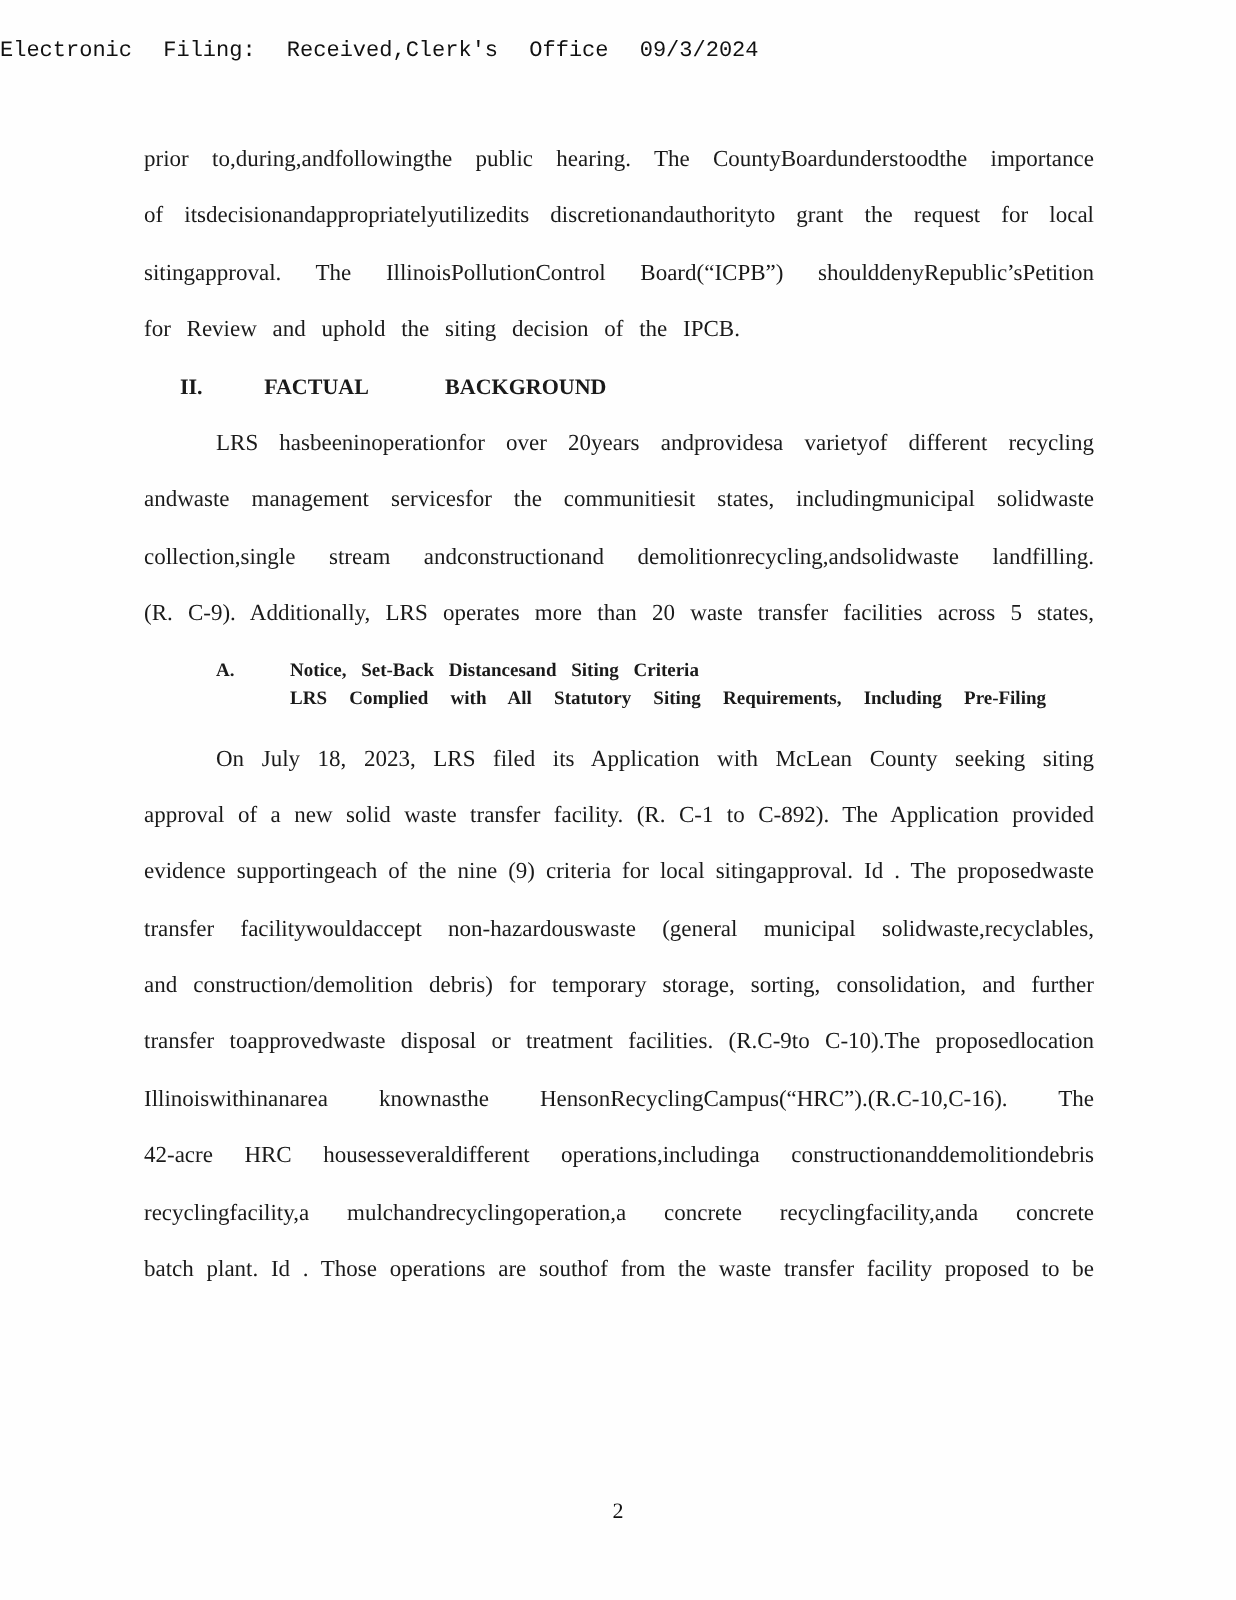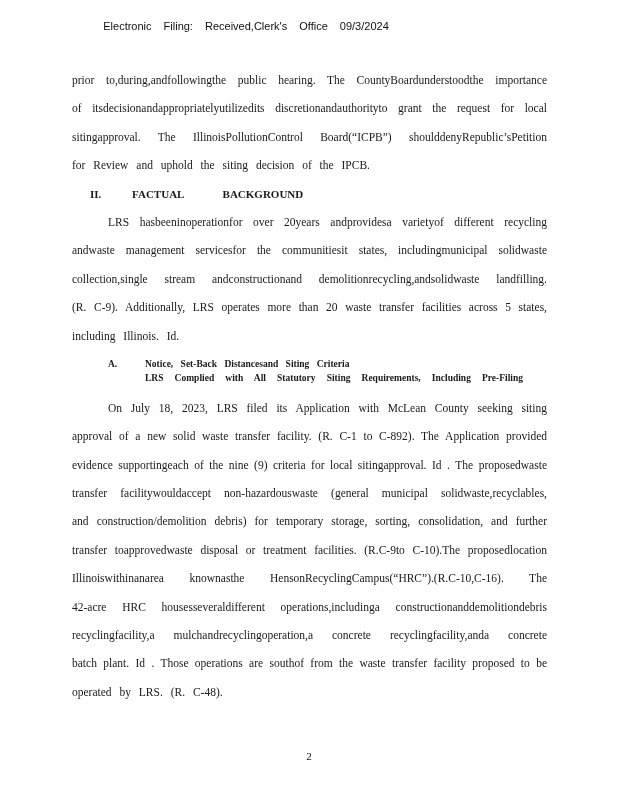--- a/index.html
+++ b/index.html
@@ -14,22 +14,21 @@
     background: #fefefe;
     overflow: hidden;
     font-family: "Liberation Serif", serif;
     color: #1a1a1a;
   }
   .stamp {
     position: absolute;
     top: 20px;
     left: 0;
     width: 492px;
-    text-align: center;
-    font-family: Liberation Sans, sans-serif;
+    font-family: Liberation Mono, monospace;
     font-size: 11px;
     word-spacing: 9px;
     color: #111;
   }
   .doc-body {
     position: absolute;
     top: 66px;
     left: 72px;
     width: 475px;
     font-size: 11.5px;
@@ -114,39 +113,37 @@
 
     <div class="sec-heading">
       <span class="sec-num">II.</span>
       <span class="sec-title">FACTUAL BACKGROUND</span>
     </div>
 
     <div class="line first">LRS hasbeeninoperationfor over 20years andprovidesa varietyof different recycling</div>
     <div class="line">andwaste management servicesfor the communitiesit states, includingmunicipal solidwaste</div>
     <div class="line">collection,single stream andconstructionand demolitionrecycling,andsolidwaste landfilling.</div>
     <div class="line">(R. C-9). Additionally, LRS operates more than 20 waste transfer facilities across 5 states,</div>
-    <div class="line last">including Illinois. Id.</div>
 
     <div class="subheading">
       <span class="sub-letter">A.</span>
       <span class="sub-lines">
         <span class="sub-line l" style="display:block">Notice, Set-Back Distancesand Siting Criteria</span>
         <span class="sub-line j" style="display:block">LRS Complied with All Statutory Siting Requirements, Including Pre-Filing</span>
       </span>
     </div>
 
     <div class="line first">On July 18, 2023, LRS filed its Application with McLean County seeking siting</div>
     <div class="line">approval of a new solid waste transfer facility. (R. C-1 to C-892). The Application provided</div>
     <div class="line">evidence supportingeach of the nine (9) criteria for local sitingapproval. Id . The proposedwaste</div>
     <div class="line">transfer facilitywouldaccept non-hazardouswaste (general municipal solidwaste,recyclables,</div>
     <div class="line">and construction/demolition debris) for temporary storage, sorting, consolidation, and further</div>
     <div class="line">transfer toapprovedwaste disposal or treatment facilities. (R.C-9to C-10).The proposedlocation</div>
     <div class="line">Illinoiswithinanarea knownasthe HensonRecyclingCampus(“HRC”).(R.C-10,C-16). The</div>
     <div class="line">42-acre HRC housesseveraldifferent operations,includinga constructionanddemolitiondebris</div>
     <div class="line">recyclingfacility,a mulchandrecyclingoperation,a concrete recyclingfacility,anda concrete</div>
     <div class="line">batch plant. Id . Those operations are southof from the waste transfer facility proposed to be</div>
-    <div class="line last">operated by LRS. (R. C-48).</div>
 
   </div>
 
   <div class="page-number">2</div>
 
 </div>
 
 </body></html>

